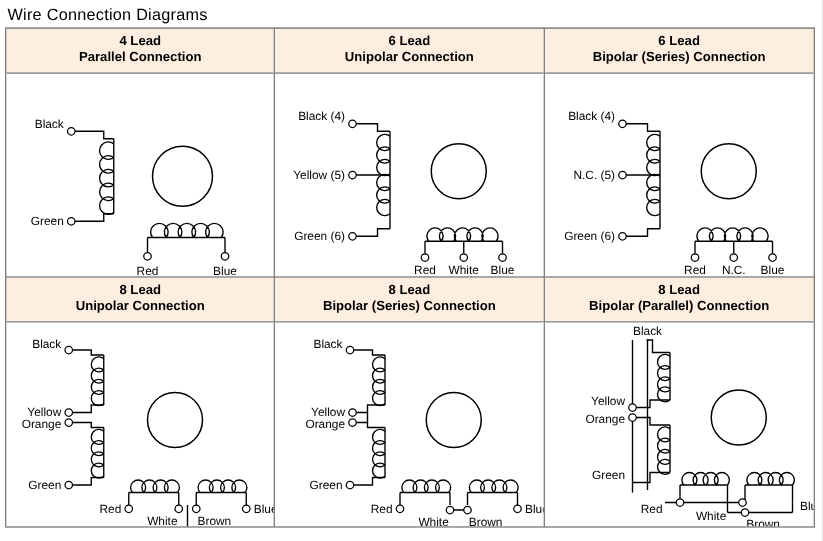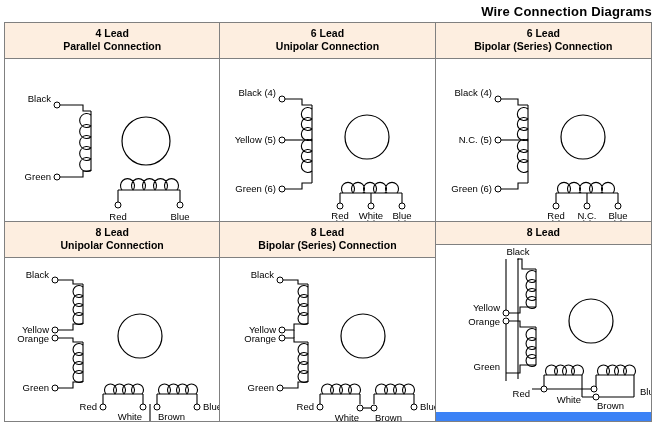--- a/index.html
+++ b/index.html
@@ -8,33 +8,32 @@
     background: #ffffff;
   }
   body {
     width: 658px;
     height: 433px;
     font-family: "Liberation Sans", sans-serif;
     overflow: hidden;
   }
   #page-title {
     font-size: 13px;
-    font-weight: bold;
+    font-weight: normal;
     color: #000000;
     padding: 4px 6px 3px 6px;
     letter-spacing: 0.2px;
-    text-align: right;
   }
   #grid {
     position: relative;
     width: 648px;
     height: 400px;
     margin: 0 4px;
     border: 1px solid #808080;
-    background: #3b82f6;
+    background: #a3a3a3;
     box-sizing: border-box;
     display: grid;
     grid-template-columns: 1fr 1fr 1fr;
     grid-template-rows: 1fr 1fr;
   }
   .cell {
     position: relative;
     border-right: 1px solid #808080;
     border-bottom: 1px solid #808080;
     box-sizing: border-box;
@@ -296,20 +295,21 @@
         <text x="139" y="163" text-anchor="end">White</text>
         <text x="155" y="163" text-anchor="start">Brown</text>
         <text x="200" y="152" text-anchor="start">Blue</text>
       </svg>
     </div>
   </div>
 
   <div class="cell col3 row2">
     <div class="cell-head">
       <div>8 Lead</div>
+      <div>Bipolar (Parallel) Connection</div>
     </div>
     <div class="cell-body">
       <svg width="215" height="168" viewBox="0 0 215 168">
         <g fill="none" stroke="#000" stroke-width="1.1">
 
           <path d="M100,24 v38"></path>
           <path d="M100,27 a6,6 0 1,0 0,9 M100,36 a6,6 0 1,0 0,9 M100,45 a6,6 0 1,0 0,9 M100,53 a6,6 0 1,0 0,9"></path>
           <path d="M100,24 h-14 v-10 h-4"></path>
           <path d="M100,62 h-16 v6 h-14"></path>
 

